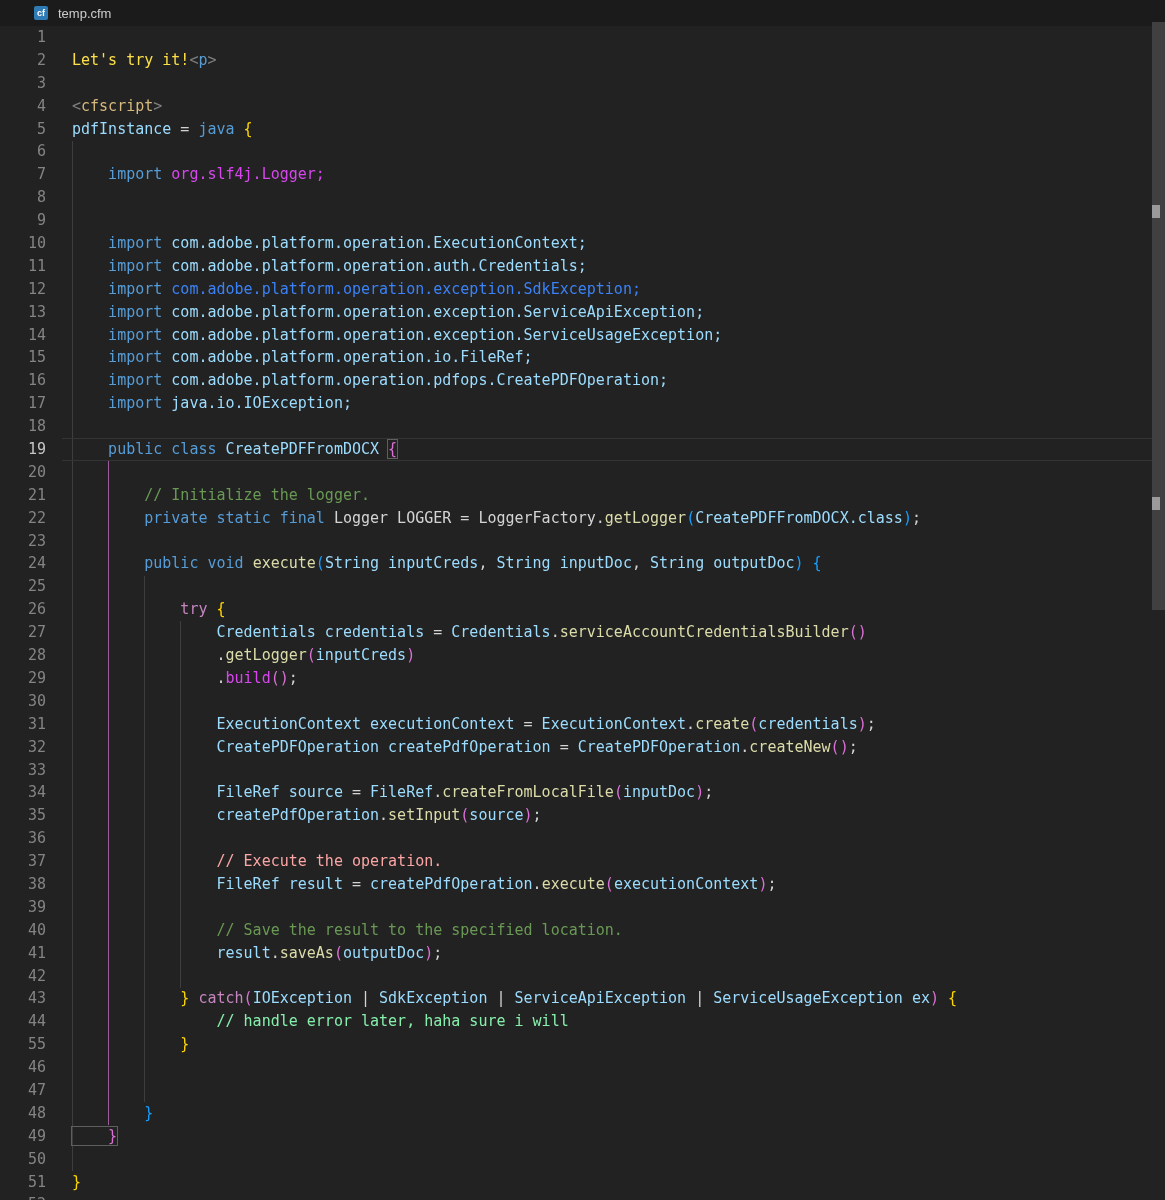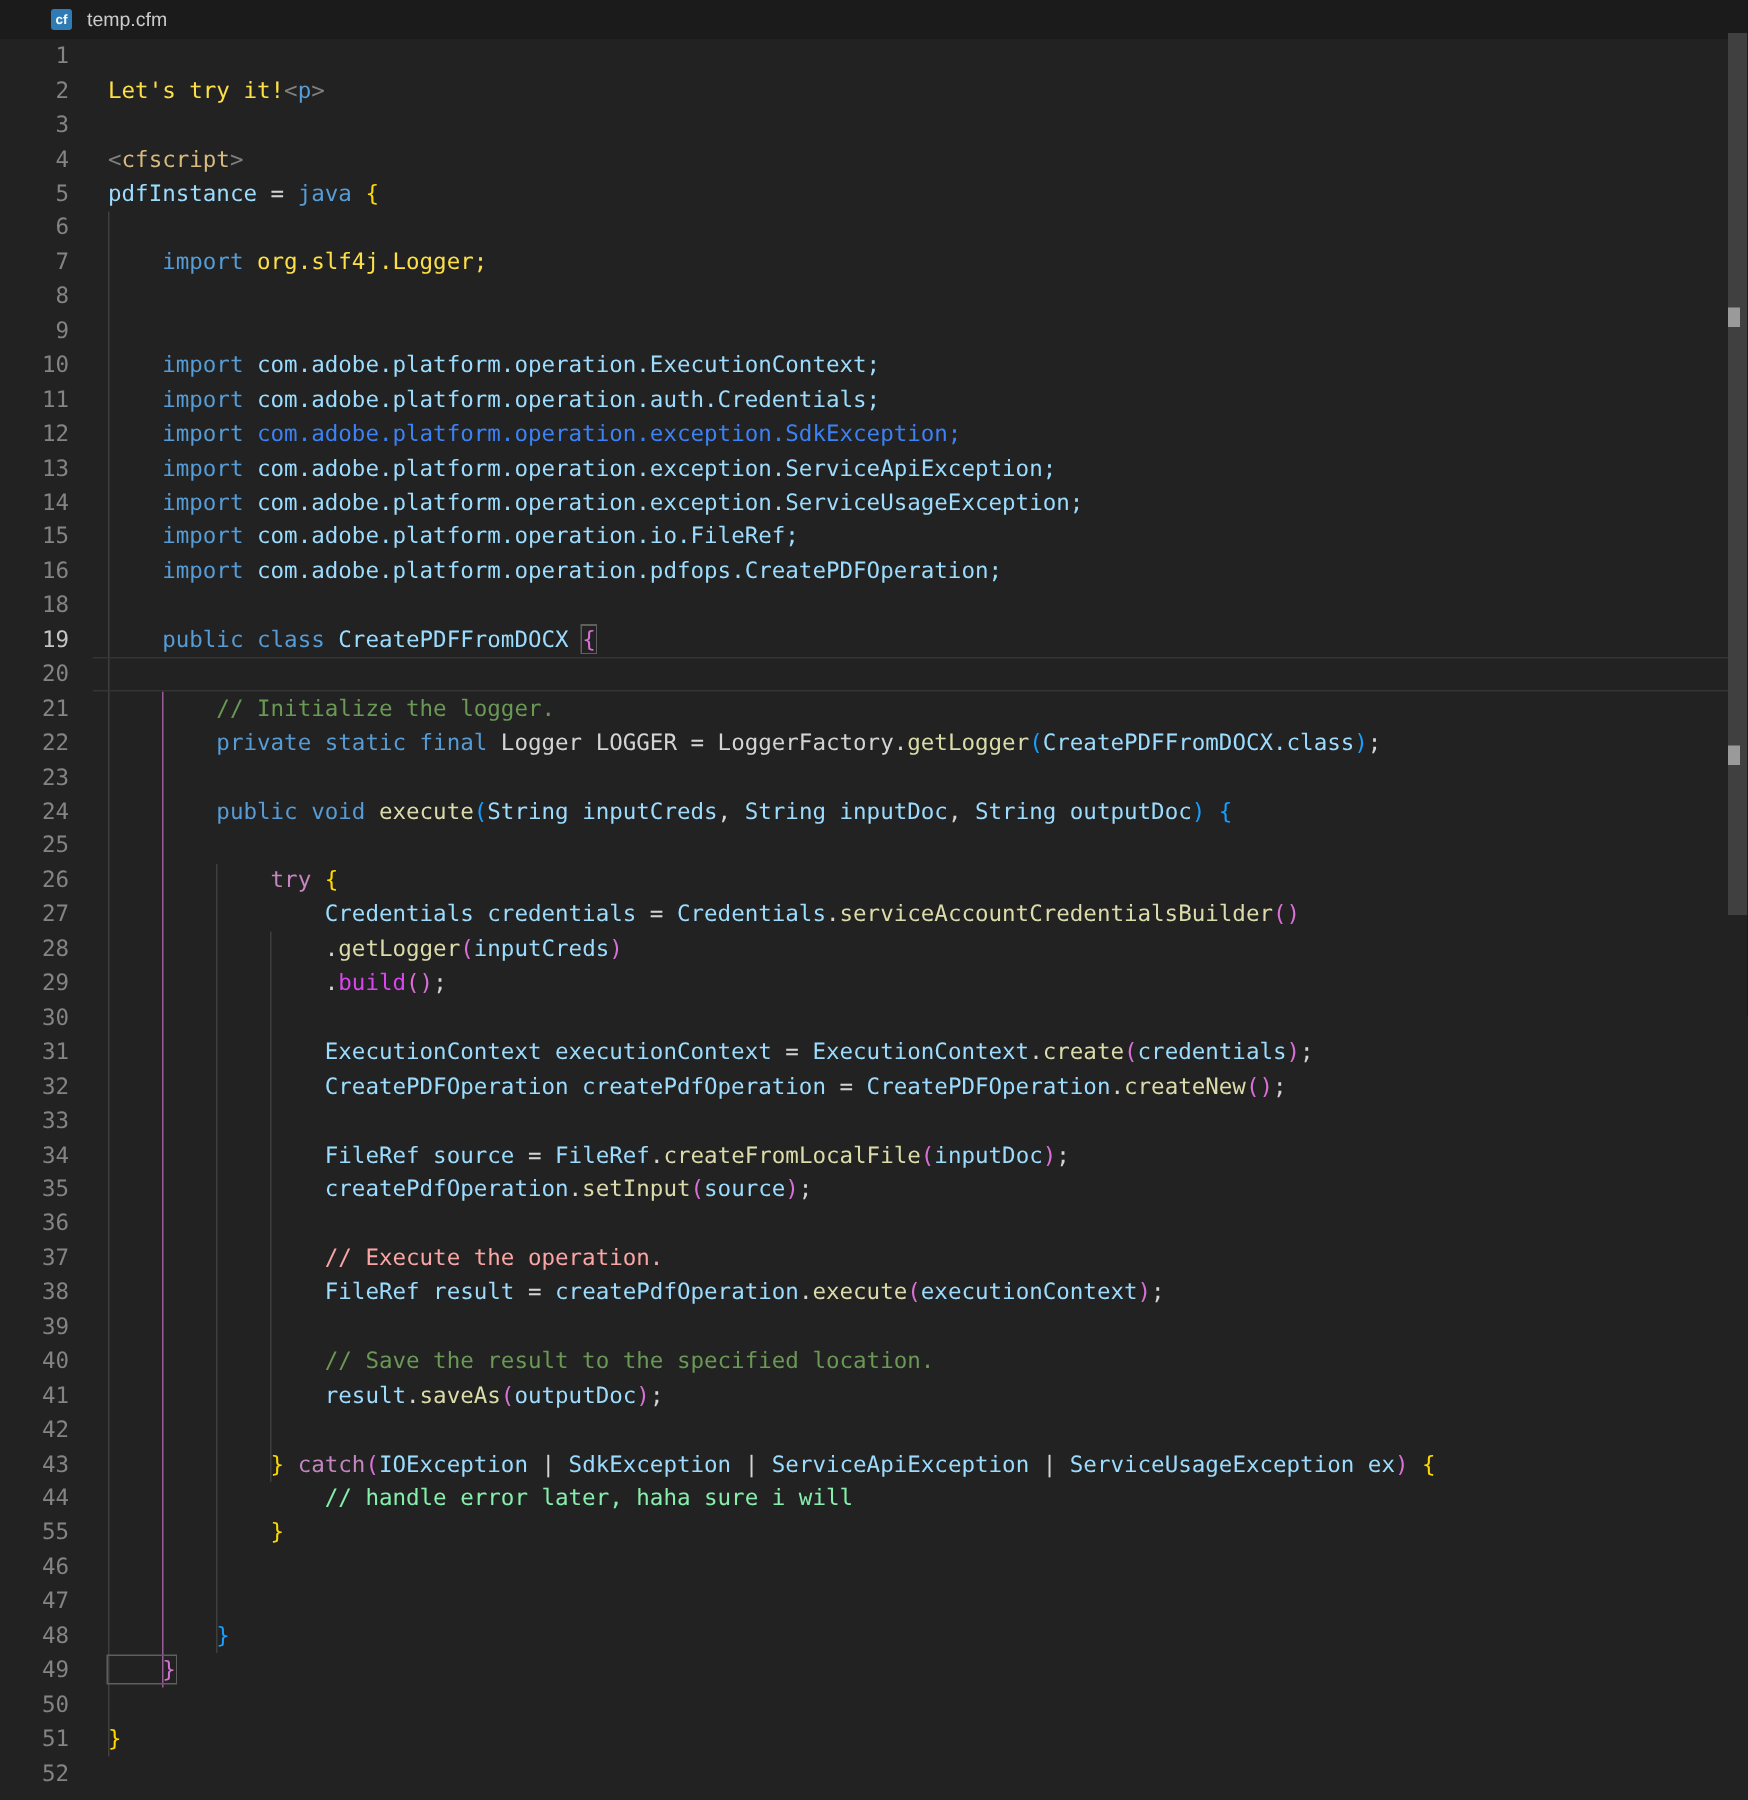--- a/index.html
+++ b/index.html
@@ -51,30 +51,31 @@
         <div class="guide" style="left: 180.281px; top: 595.4px; height: 366.4px; background: rgb(62, 62, 62);"></div>
       </div>
     <div id="active-line-highlight" style="top: 412.2px;"></div>
     <div id="lines">
         <div class="line"><span class="ln">1</span><span class="code"></span></div>
         <div class="line"><span class="ln">2</span><span class="code"><span style="color: #fde047;">Let's try it!</span><span style="color: rgb(128, 128, 128);">&lt;</span><span style="color: rgb(86, 156, 214);">p</span><span style="color: rgb(128, 128, 128);">&gt;</span></span></div>
         <div class="line"><span class="ln">3</span><span class="code"></span></div>
         <div class="line"><span class="ln">4</span><span class="code"><span style="color: rgb(128, 128, 128);">&lt;</span><span style="color: rgb(215, 186, 125);">cfscript</span><span style="color: rgb(128, 128, 128);">&gt;</span></span></div>
         <div class="line"><span class="ln">5</span><span class="code"><span style="color: rgb(156, 220, 254);">pdfInstance</span><span style="color: rgb(212, 212, 212);"> = </span><span style="color: rgb(86, 156, 214);">java</span><span style="color: rgb(212, 212, 212);"> </span><span style="color: rgb(255, 215, 0);">{</span></span></div>
         <div class="line"><span class="ln">6</span><span class="code"></span></div>
-        <div class="line"><span class="ln">7</span><span class="code"><span style="color: rgb(86, 156, 214);">    import </span><span style="color: #fde047;">org.slf4j.Logger;</span></span></div>
+        <div class="line"><span class="ln">7</span><span class="code"><span style="color: rgb(86, 156, 214);">    import </span><span style="color: #d946ef;">org.slf4j.Logger;</span></span></div>
         <div class="line"><span class="ln">8</span></div>
         <div class="line"><span class="ln">9</span><span class="code"></span></div>
         <div class="line"><span class="ln">10</span><span class="code"><span style="color: rgb(86, 156, 214);">    import </span><span style="color: rgb(156, 220, 254);">com.adobe.platform.operation.ExecutionContext;</span></span></div>
         <div class="line"><span class="ln">11</span><span class="code"><span style="color: rgb(86, 156, 214);">    import </span><span style="color: rgb(156, 220, 254);">com.adobe.platform.operation.auth.Credentials;</span></span></div>
         <div class="line"><span class="ln">12</span><span class="code"><span style="color: rgb(86, 156, 214);">    import </span><span style="color: #3b82f6;">com.adobe.platform.operation.exception.SdkException;</span></span></div>
         <div class="line"><span class="ln">13</span><span class="code"><span style="color: rgb(86, 156, 214);">    import </span><span style="color: rgb(156, 220, 254);">com.adobe.platform.operation.exception.ServiceApiException;</span></span></div>
         <div class="line"><span class="ln">14</span><span class="code"><span style="color: rgb(86, 156, 214);">    import </span><span style="color: rgb(156, 220, 254);">com.adobe.platform.operation.exception.ServiceUsageException;</span></span></div>
         <div class="line"><span class="ln">15</span><span class="code"><span style="color: rgb(86, 156, 214);">    import </span><span style="color: rgb(156, 220, 254);">com.adobe.platform.operation.io.FileRef;</span></span></div>
         <div class="line"><span class="ln">16</span><span class="code"><span style="color: rgb(86, 156, 214);">    import </span><span style="color: rgb(156, 220, 254);">com.adobe.platform.operation.pdfops.CreatePDFOperation;</span></span></div>
+        <div class="line"><span class="ln">17</span><span class="code"><span style="color: rgb(86, 156, 214);">    import </span><span style="color: rgb(156, 220, 254);">java.io.IOException;</span></span></div>
         <div class="line"><span class="ln">18</span><span class="code"></span></div>
         <div class="line"><span class="ln ln-active">19</span><span class="code"><span style="color: rgb(86, 156, 214);">    public class </span><span style="color: rgb(156, 220, 254);">CreatePDFFromDOCX </span><span class="boxed" style="color: rgb(218, 112, 214);">{</span></span></div>
         <div class="line"><span class="ln">20</span><span class="code"></span></div>
         <div class="line"><span class="ln">21</span><span class="code"><span style="color: rgb(106, 153, 85);">        // Initialize the logger.</span></span></div>
         <div class="line"><span class="ln">22</span><span class="code"><span style="color: rgb(86, 156, 214);">        private static final </span><span style="color: rgb(212, 212, 212);">Logger LOGGER = LoggerFactory.</span><span style="color: rgb(220, 220, 170);">getLogger</span><span style="color: rgb(23, 159, 255);">(</span><span style="color: rgb(156, 220, 254);">CreatePDFFromDOCX.class</span><span style="color: rgb(23, 159, 255);">)</span><span style="color: rgb(212, 212, 212);">;</span></span></div>
         <div class="line"><span class="ln">23</span><span class="code"></span></div>
         <div class="line"><span class="ln">24</span><span class="code"><span style="color: rgb(86, 156, 214);">        public void </span><span style="color: rgb(220, 220, 170);">execute</span><span style="color: rgb(23, 159, 255);">(</span><span style="color: rgb(156, 220, 254);">String inputCreds</span><span style="color: rgb(212, 212, 212);">, </span><span style="color: rgb(156, 220, 254);">String inputDoc</span><span style="color: rgb(212, 212, 212);">, </span><span style="color: rgb(156, 220, 254);">String outputDoc</span><span style="color: rgb(23, 159, 255);">)</span><span style="color: rgb(212, 212, 212);"> </span><span style="color: rgb(23, 159, 255);">{</span></span></div>
         <div class="line"><span class="ln">25</span><span class="code"></span></div>
         <div class="line"><span class="ln">26</span><span class="code"><span style="color: rgb(197, 134, 192);">            try </span><span style="color: rgb(255, 215, 0);">{</span></span></div>
         <div class="line"><span class="ln">27</span><span class="code"><span style="color: rgb(156, 220, 254);">                Credentials credentials</span><span style="color: rgb(212, 212, 212);"> = </span><span style="color: rgb(156, 220, 254);">Credentials</span><span style="color: rgb(212, 212, 212);">.</span><span style="color: rgb(220, 220, 170);">serviceAccountCredentialsBuilder</span><span style="color: rgb(218, 112, 214);">()</span></span></div>

